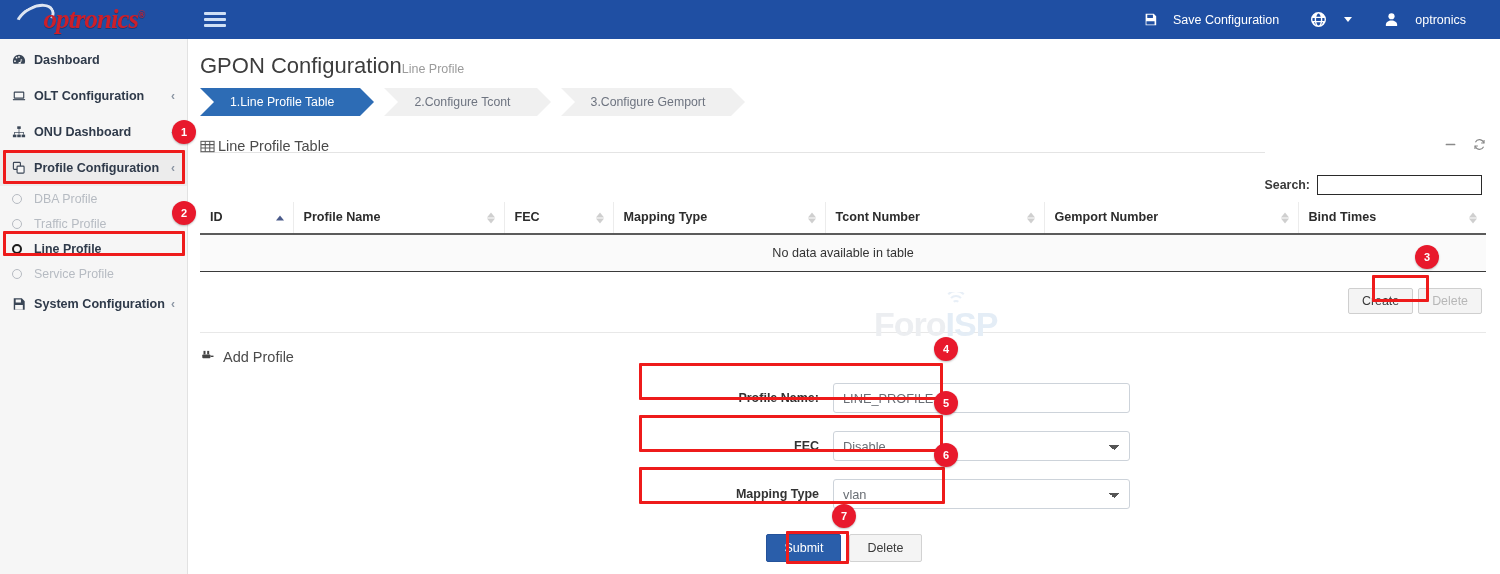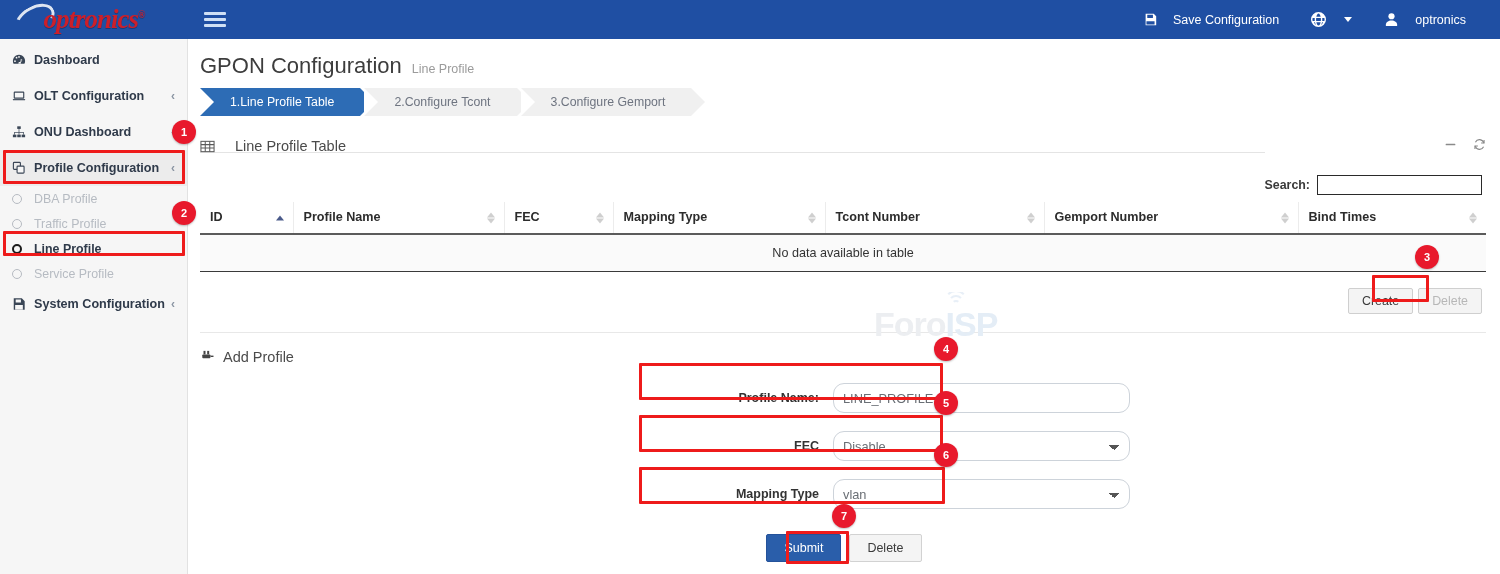--- a/index.html
+++ b/index.html
@@ -94,28 +94,28 @@
     border: 1.6px solid currentColor; display: block;
   }
   .ring.thick { border-width: 2px; }
 
   
   .content {
     position: absolute; left: 188px; top: 39px;
     width: 1312px; height: 535px; background: #ffffff; overflow: hidden;
   }
   .page-head {
-    display: flex; align-items: baseline; gap: 10px;
+    display: flex; align-items: baseline; gap: 0;
     padding: 14px 0 0 12px;
   }
   .page-title { font-size: 22px; color: #3d3d3d; font-weight: normal; }
   .page-sub { font-size: 12.5px; color: #9b9b9b; }
 
   
-  .wizard { display: flex; margin: 9px 0 0 12px; height: 28px; position: relative; }
+  .wizard { display: flex; margin: 9px 0 0 12px; height: 28px; position: relative; gap: 20px; }
   .wz {
     position: relative; height: 28px; display: flex; align-items: center;
     font-size: 12.3px; padding: 0 26px 0 30px; color: #6e7480;
     background: #f0f0f0; margin-right: 4px;
   }
   .wz:after {
     content: ""; position: absolute; right: -14px; top: 0;
     border-top: 14px solid transparent; border-bottom: 14px solid transparent;
     border-left: 14px solid #f0f0f0; z-index: 2;
   }
@@ -128,21 +128,21 @@
   .wz.on:after { border-left-color: #2d6cb5; }
   .wizard-rule {
     position: absolute; left: 12px; top: 113px; width: 1065px; height: 1px;
     background: #e4e4e4;
   }
 
   
   .panel { position: relative; margin: 17px 0 0 0; padding: 0 14px 0 12px; }
   .panel-head { display: flex; align-items: center; height: 26px; }
   .panel-title {
-    font-size: 14.5px; color: #4b4b4b; display: flex; align-items: center; gap: 20px;
+    font-size: 14.5px; color: #4b4b4b; display: flex; align-items: center; gap: 3px;
   }
   .panel-tools { margin-left: auto; display: flex; gap: 16px; color: #8a8a8a; }
   .panel-tools span { cursor: pointer; }
 
   .search-row {
     display: flex; justify-content: flex-end; align-items: center;
     margin-top: 16px; padding-right: 4px;
   }
   .search-lbl { font-size: 12.4px; font-weight: bold; color: #3a3a3a; margin-right: 7px; }
   .search-input {
@@ -188,21 +188,21 @@
     font-size: 14.5px; color: #4b4b4b; padding: 16px 0 0 12px;
   }
   .form-row {
     display: flex; align-items: center; margin-top: 18px; position: relative;
   }
   .form-lbl {
     width: 645px; text-align: right; padding-right: 14px;
     font-size: 12.5px; font-weight: bold; color: #333;
   }
   .fld {
-    width: 297px; height: 30px; border: 1px solid #cdd3da; border-radius: 11px;
+    width: 297px; height: 30px; border: 1px solid #cdd3da; border-radius: 3px;
     font-family: "Liberation Sans", sans-serif; font-size: 12.8px;
     color: #6a6f75; padding: 0 9px; background: #fff; outline: none;
   }
   select.fld {
     appearance: none; -webkit-appearance: none;
     background-image:
       linear-gradient(45deg, transparent 50%, #555 50%),
       linear-gradient(135deg, #555 50%, transparent 50%);
     background-position: calc(100% - 15px) 13px, calc(100% - 10px) 13px;
     background-size: 5px 5px, 5px 5px;

